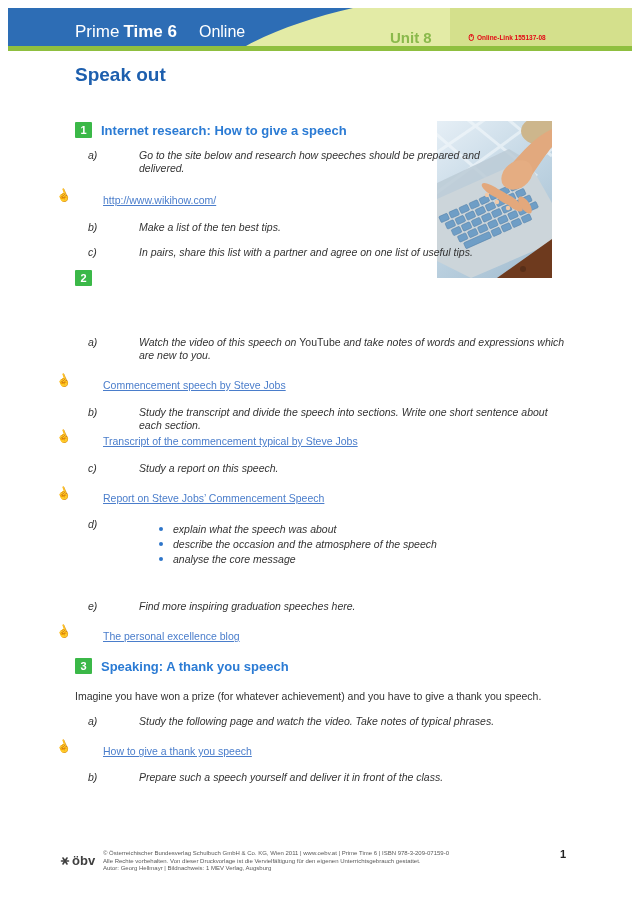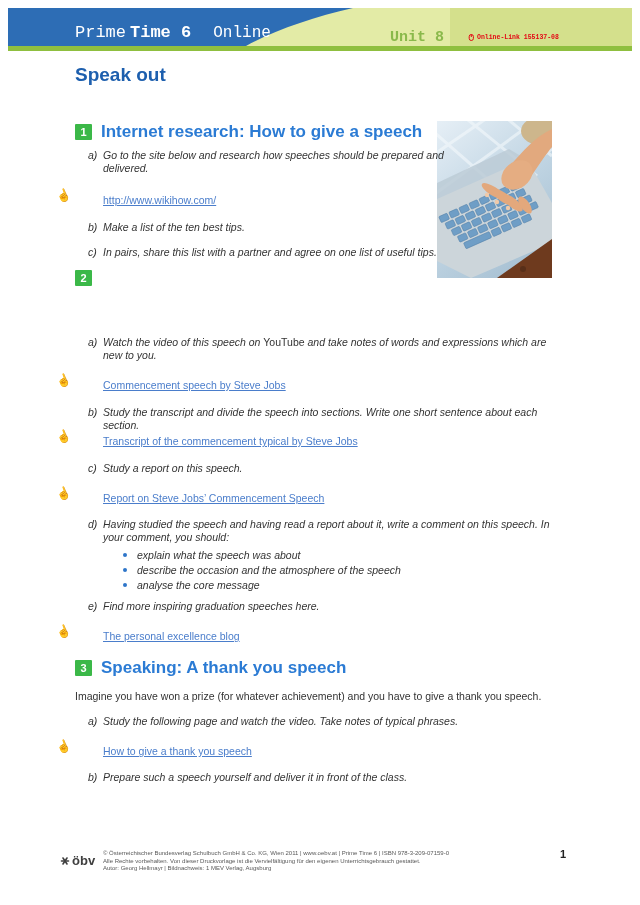--- a/index.html
+++ b/index.html
@@ -1,44 +1,44 @@
 <!DOCTYPE html>
 <html><head>
 <meta charset="utf-8">
 <style>
   html,body{margin:0;padding:0;background:#fff;}
   .page{position:relative;width:640px;height:905px;background:#ffffff;overflow:hidden;
         font-family:"Liberation Sans",sans-serif;color:#333;}
 
   
-  .header{position:absolute;left:8px;top:8px;width:624px;height:38px;overflow:hidden;font-family:Liberation Mono, monospace;}
+  .header{position:absolute;left:8px;top:8px;width:624px;height:38px;overflow:hidden;}
   .header svg.swoosh{position:absolute;left:0;top:0;width:624px;height:38px;display:block;}
   .brand{position:absolute;left:67px;bottom:4px;font-size:17px;color:#fff;white-space:nowrap;}
   .brand .b-prime{font-weight:400;}
   .brand .b-time{font-weight:700;margin-left:4px;}
   .brand .b-online{font-weight:400;margin-left:22px;font-size:16px;}
   .unit{position:absolute;left:382px;bottom:0px;font-size:15px;font-weight:700;color:#8ab94b;}
   .online-link{position:absolute;left:460px;bottom:5px;font-size:6.5px;font-weight:700;color:#e30613;
                display:flex;align-items:center;gap:2px;white-space:nowrap;}
   .header-bar{position:absolute;left:8px;top:46px;width:624px;height:5px;background:#8fbf3f;}
 
   
   .doc-title{position:absolute;left:75px;top:64px;font-size:19px;font-weight:700;color:#1d5fae;}
 
   
   .sec-head{position:absolute;left:75px;display:flex;align-items:center;gap:9px;}
   .sec-num{width:17px;height:16px;background:#3bb848;color:#fff;font-size:11px;font-weight:700;
            display:flex;align-items:center;justify-content:center;border-radius:1px;}
-  .sec-title{font-size:17px;font-weight:700;color:#2b7bd4;}
+  .sec-title{font-size:13px;font-weight:700;color:#2b7bd4;}
 
   
   .row{position:absolute;left:75px;right:75px;font-size:10.5px;line-height:13px;color:#333;}
   .item{display:flex;padding-left:13px;}
   .item .lbl{width:15px;flex:none;font-style:italic;}
-  .item .txt{flex:1;font-style:italic;}
+  .item .txt{flex:1;font-style:italic;margin-left:36px;}
   .item .txt .upright{font-style:normal;}
   .para{font-style:normal;}
   .w-narrow .txt{max-width:345px;}
 
   
   .linkrow{position:absolute;left:103px;font-size:10.5px;line-height:13px;}
   .linkrow a{color:#4a7dcb;text-decoration:underline;cursor:pointer;}
   .hand{position:absolute;left:-46px;top:-4px;font-size:12px;color:#666;
         transform:rotate(-22deg);font-style:normal;}
 
@@ -245,21 +245,20 @@
 
   <div class="linkrow" style="top:492px">
     <span class="hand">☝</span>
     <a>Report on Steve Jobs’ Commencement Speech</a>
   </div>
 
   <div class="row" style="top:518px">
     <div class="item">
       <span class="lbl">d)</span>
       <span class="txt">
-        <span>Having studied the speech and having read a report about it, write a comment on this speech. In your comment, you should:</span>
         <ul class="bullets">
           <li>
               <span class="dot"></span>
               <span>explain what the speech was about</span>
             </li>
           <li>
               <span class="dot"></span>
               <span>describe the occasion and the atmosphere of the speech</span>
             </li>
           <li>

